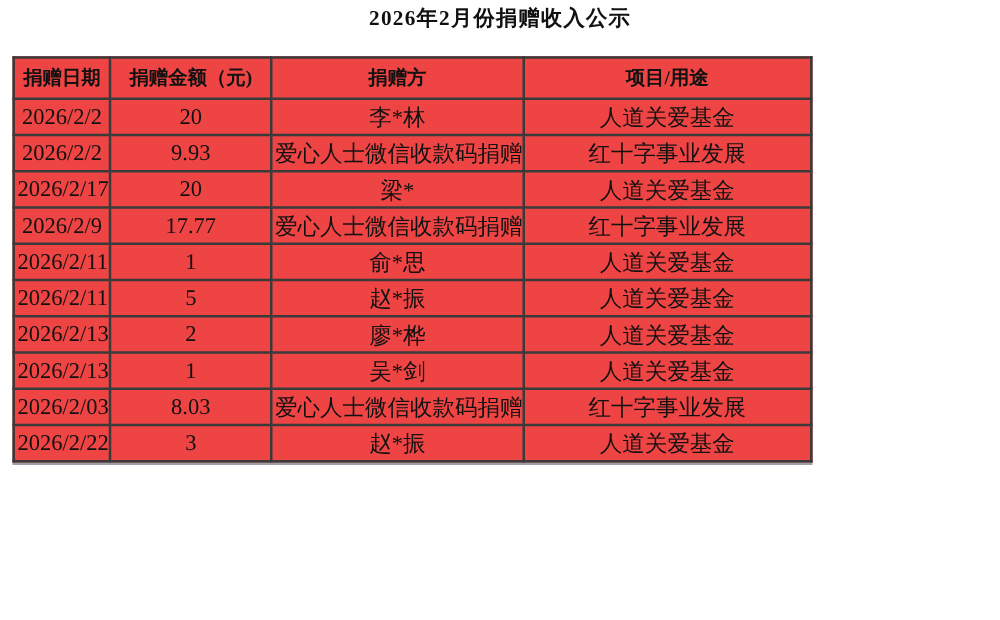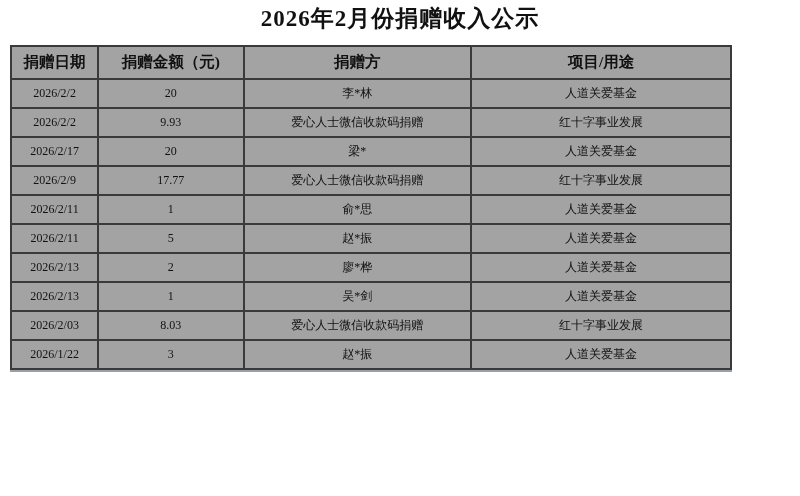--- a/index.html
+++ b/index.html
@@ -14,53 +14,53 @@
     overflow: hidden;
     font-family: "Liberation Serif", "DejaVu Serif", serif;
     color: #111111;
   }
   .page-title {
     position: absolute;
     top: 3px;
     left: 0;
     width: 100%;
     text-align: center;
-    font-size: 23px;
+    font-size: 17px;
     font-weight: bold;
     letter-spacing: 1px;
     margin: 0;
   }
   table.donation-table {
     position: absolute;
     left: 10px;
     top: 45px;
-    width: 722px;
+    width: 640px;
     border-collapse: collapse;
     table-layout: fixed;
-    background: #a3a3a3;
+    background: #ef4444;
     
     box-shadow: 0 2px 0 0 #9aa0a8;
   }
   table.donation-table th,
   table.donation-table td {
     border: 2px solid #3a3a3a;
     text-align: center;
     vertical-align: middle;
     padding: 0 2px;
     overflow: hidden;
     white-space: nowrap;
   }
   table.donation-table th {
     height: 31px;
     font-size: 15.5px;
     font-weight: bold;
   }
   table.donation-table td {
     height: 27px;
-    font-size: 12px;
+    font-size: 18px;
     font-weight: normal;
   }
   col.c-date    { width: 12.1%; }
   col.c-amount  { width: 20.2%; }
   col.c-donor   { width: 31.6%; }
   col.c-project { width: 36.1%; }
 </style>
 </head>
 <body>
 
@@ -130,19 +130,19 @@
         <td>吴*剑</td>
         <td>人道关爱基金</td>
       </tr>
       <tr>
         <td>2026/2/03</td>
         <td>8.03</td>
         <td>爱心人士微信收款码捐赠</td>
         <td>红十字事业发展</td>
       </tr>
       <tr>
-        <td>2026/1/22</td>
+        <td>2026/2/22</td>
         <td>3</td>
         <td>赵*振</td>
         <td>人道关爱基金</td>
       </tr>
     </tbody>
 </table>
 
 </body></html>

